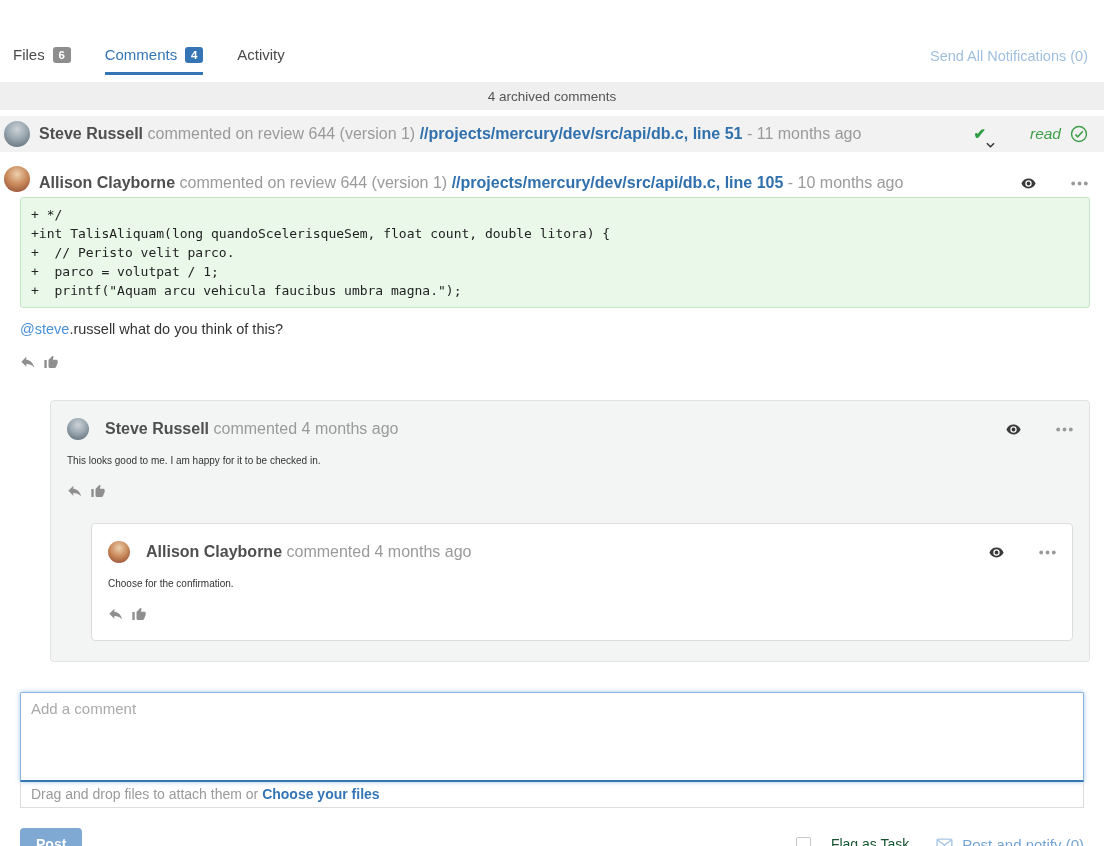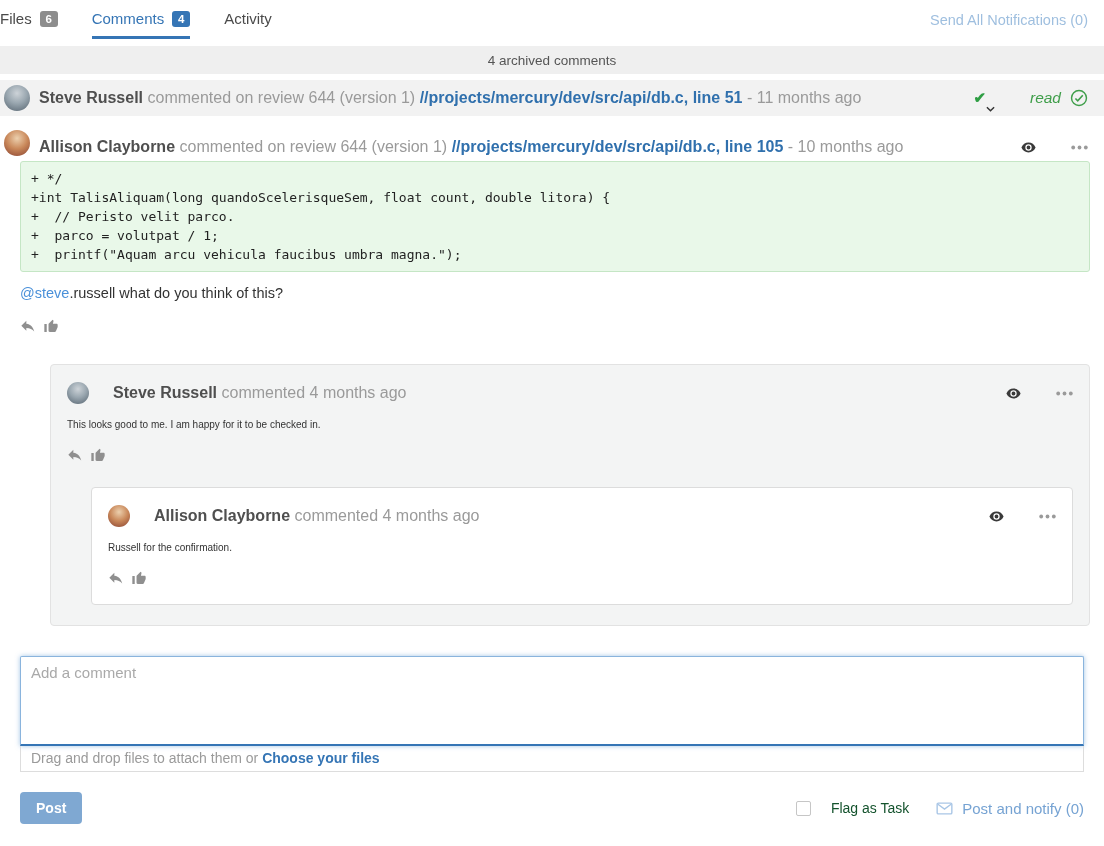--- a/index.html
+++ b/index.html
@@ -1,21 +1,21 @@
 <!DOCTYPE html>
 <html><head>
 <meta charset="utf-8">
 <style>
   * { box-sizing: border-box; margin: 0; padding: 0; }
   html,body { width: 1104px; height: 846px; background: #fff; }
   body { font-family: "Liberation Sans", sans-serif; font-size: 14px; color: #444; overflow: hidden; }
   .page { width: 1104px; position: relative; }
 
   
-  .tabs-row { display: flex; align-items: flex-start; padding: 10px 16px 0 0; height: 44px; }
+  .tabs-row { display: flex; align-items: flex-start; padding: 10px 16px 0 13px; height: 44px; margin-top: 36px; }
   .tab { display: flex; align-items: center; gap: 8px; margin-right: 34px; padding-bottom: 9px; font-size: 15px; color: #4a4a4a; cursor: pointer; }
   .tab.active { color: #3575b5; border-bottom: 3px solid #3575b5; }
   .badge { display: inline-block; min-width: 18px; padding: 2px 5px; border-radius: 3px; font-size: 11.5px; font-weight: bold; color: #fff; text-align: center; }
   .badge.gray { background: #8d8d8d; }
   .badge.blue { background: #3575b5; }
   .send-all { margin-left: auto; color: #9fbfdf; font-size: 14.5px; cursor: pointer; padding-top: 2px; }
 
   
   .archived-bar { margin-top: 2px; height: 28px; background: #efefef; display: flex; align-items: center; justify-content: center; color: #555; font-size: 13.5px; }
 
@@ -40,21 +40,21 @@
   .hdr-icons { margin-left: auto; display: flex; align-items: center; gap: 34px; }
   .code-block { margin: 5px 14px 0 20px; background: #e9f8e9; border: 1px solid #c5e6c5; border-radius: 3px; padding: 7px 10px; font-family: "DejaVu Sans Mono", monospace; font-size: 13px; line-height: 19px; color: #222; }
   .code-line { white-space: pre; }
   .mention-line { margin: 13px 0 0 20px; font-size: 14.5px; color: #333; }
   .mention { color: #4a90d9; cursor: pointer; }
   .action-icons { margin: 17px 0 0 20px; display: flex; align-items: center; gap: 7px; }
 
   
   .reply-card { margin: 30px 14px 0 50px; background: #f3f4f4; border: 1px solid #e2e2e2; border-radius: 4px; padding: 17px 16px 16px 16px; }
   .reply-head { display: flex; align-items: center; }
-  .reply-head .meta-line { margin-left: 24px; }
+  .reply-head .meta-line { margin-left: 16px; }
   .reply-body { margin: 15px 0 0 0; font-size: 10px; color: #333; }
   .reply-card .action-icons { margin: 17px 0 0 0; }
   .reply-card.inner { margin: 24px 0 4px 24px; background: #fff; border: 1px solid #dcdcdc; padding: 17px 16px 18px 16px; }
 
   
   .comment-form { margin: 30px 20px 0 20px; }
   .comment-input { display: block; width: 100%; height: 90px; resize: none; border: 1px solid #8ab4dd; border-bottom: 2px solid #3575b5; border-radius: 2px 2px 0 0; box-shadow: 0 0 5px rgba(90,150,210,.55); outline: none; padding: 7px 10px; font-family: "Liberation Sans", sans-serif; font-size: 15px; color: #444; }
   .comment-input::placeholder { color: #a9a9a9; }
   .dropzone { border: 1px solid #ddd; border-top: none; padding: 4px 10px 5px 10px; font-size: 14px; color: #9a9a9a; }
   .choose-link { color: #3575b5; font-weight: bold; cursor: pointer; }
@@ -219,21 +219,21 @@
             </span>
             <span class="icon-btn">
               <svg width="17" height="5" viewBox="0 0 17 5">
                   <circle cx="2.2" cy="2.5" r="1.9" fill="#9a9a9a"></circle>
                   <circle cx="8.5" cy="2.5" r="1.9" fill="#9a9a9a"></circle>
                   <circle cx="14.8" cy="2.5" r="1.9" fill="#9a9a9a"></circle>
                 </svg>
             </span>
           </span>
         </div>
-        <p class="reply-body">Russell for the confirmation.</p>
+        <p class="reply-body">Choose for the confirmation.</p>
         <div class="action-icons">
           <span class="icon-btn">
             <svg width="16" height="14" viewBox="0 0 24 20">
                 <path d="M9.5 6.5V2L2 9.5l7.5 7.5v-4.1c5.4 0 9 1.7 11.8 5.4-1.1-5.5-4.4-10.9-11.8-11.8z" fill="#8f8f8f"></path>
               </svg>
           </span>
           <span class="icon-btn">
             <svg width="16" height="16" viewBox="0 0 24 24">
                 <path d="M2 21h3.6V9H2v12zM22 10.3c0-.9-.8-1.7-1.7-1.7h-5.4l.8-3.9v-.3c0-.4-.1-.7-.4-1L14.4 2.5 8.8 8.1c-.3.3-.5.7-.5 1.2v9.9c0 .9.8 1.7 1.7 1.7h7.7c.7 0 1.3-.4 1.6-1l2.6-6.1c.1-.2.1-.4.1-.6v-2.9z" fill="#8f8f8f"></path>
               </svg>

